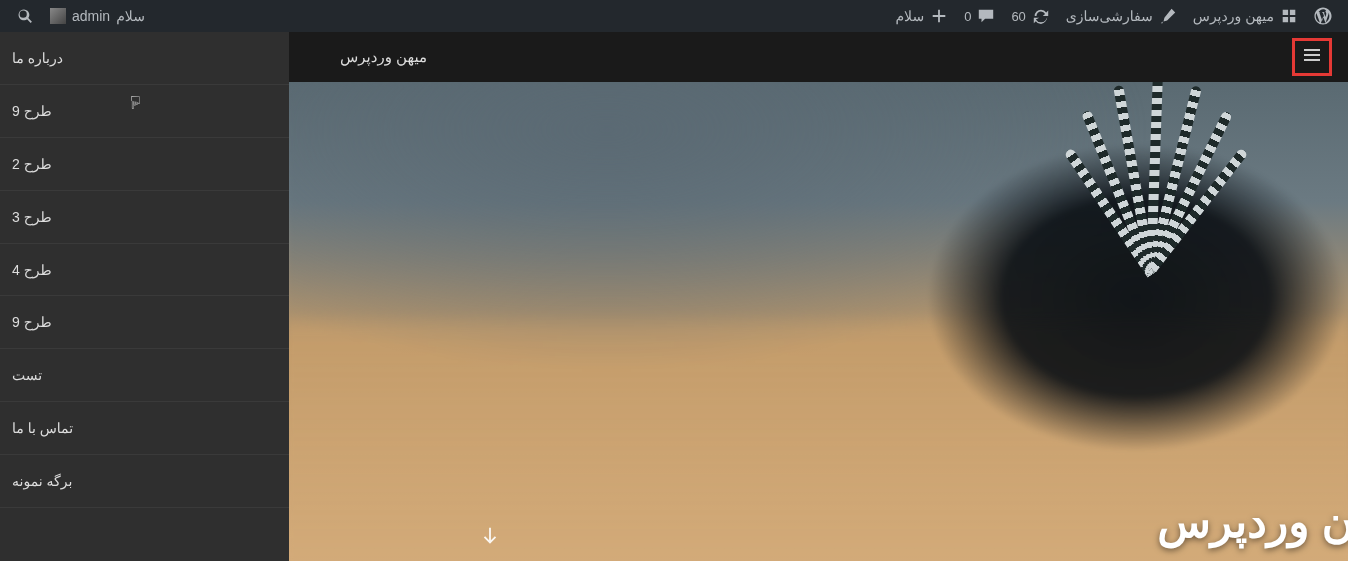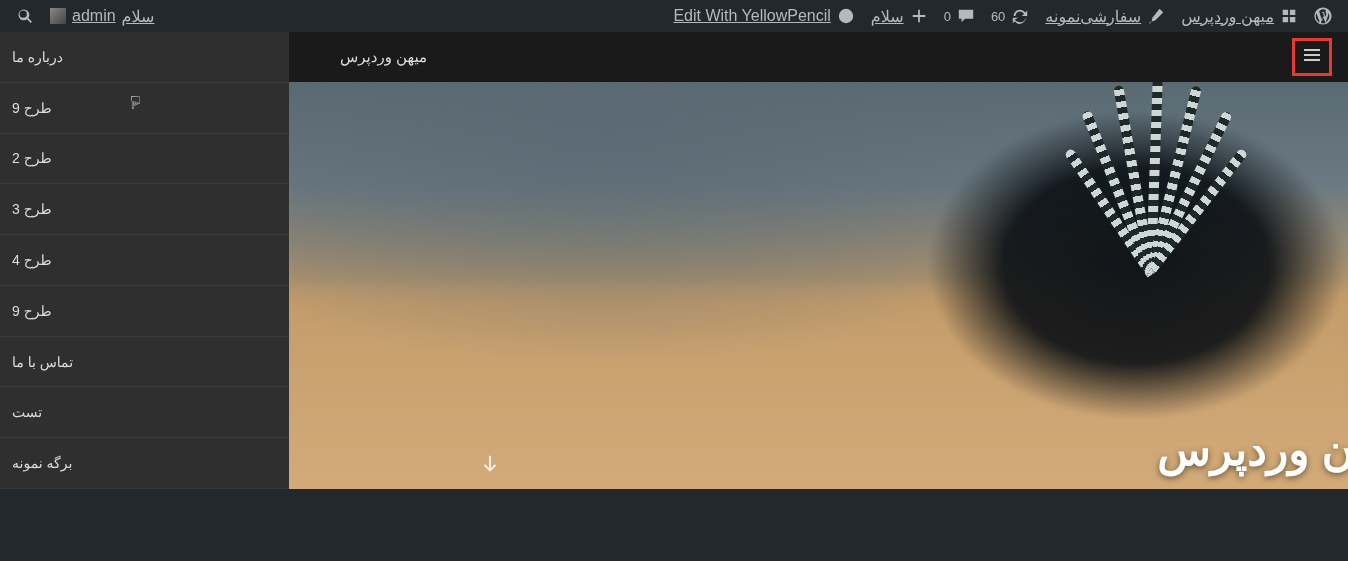--- a/index.html
+++ b/index.html
@@ -31,31 +31,31 @@
 .admin-bar-item {
   display: flex;
   align-items: center;
   gap: 6px;
   padding: 0 8px;
   height: 32px;
   cursor: pointer;
   color: #b4b9be;
 }
 .admin-bar-item .icon { display: inline-flex; align-items: center; }
-.admin-bar-item .label { font-size: 16px; text-decoration: underline; }
+.admin-bar-item .label { font-size: 14px; }
 .admin-bar svg { width: 18px; height: 18px; fill: #b4b9be; }
 .admin-bar .count { color: #b4b9be; font-size: 13px; }
 .avatar-box {
   width: 16px; height: 16px; background: linear-gradient(135deg,#888,#444); display:inline-block;
 }
 
 .main-area {
   display: flex;
   flex-direction: row-reverse;
-  height: 457px;
+  height: 529px;
 }
 
 .sidebar-menu {
   width: 289px;
   background: #2f2f2f;
   display: flex;
   flex-direction: column;
   position: relative;
 }
 .sidebar-item {
@@ -188,21 +188,21 @@
           </svg>
       </span>
       <span class="label">میهن وردپرس</span>
     </div>
     <div class="admin-bar-item">
       <span class="icon">
         <svg viewBox="0 0 20 20">
             <path d="M14 2l4 4-9 9-4 1 1-4 8-10zM4 16l-2 2 2 0 0-2z"></path>
           </svg>
       </span>
-      <span class="label">سفارشی‌نمونه</span>
+      <span class="label">سفارشی‌سازی</span>
     </div>
     <div class="admin-bar-item">
       <span class="icon">
         <svg viewBox="0 0 20 20">
             <path d="M10 3a7 7 0 00-7 7h2a5 5 0 015-5 5 5 0 014.5 2.8L12 10h6V4l-2.2 2.2A7 7 0 0010 3zm7 7a7 7 0 01-7 7 7 7 0 01-5.8-3.2L8 12H2v6l2.2-2.2A7 7 0 0010 19a9 9 0 007-9h-0z" fill-rule="evenodd"></path>
           </svg>
       </span>
       <span class="count">60</span>
     </div>
     <div class="admin-bar-item">
@@ -213,28 +213,20 @@
       </span>
       <span class="count">0</span>
     </div>
     <div class="admin-bar-item">
       <span class="icon">
         <svg viewBox="0 0 20 20">
             <path d="M9 3h2v6h6v2h-6v6H9v-6H3V9h6z"></path>
           </svg>
       </span>
       <span class="label">سلام</span>
-    </div>
-    <div class="admin-bar-item">
-      <span class="icon">
-        <svg viewBox="0 0 20 20">
-            <circle cx="10" cy="10" r="8"></circle>
-          </svg>
-      </span>
-      <span class="label" style="direction:ltr">Edit With YellowPencil</span>
     </div>
   </div>
   <div class="admin-bar-left" style="direction:rtl">
     <div class="admin-bar-item">
       <span class="label">سلام</span>
       <span class="label">admin</span>
       <span class="avatar-box"></span>
     </div>
     <div class="admin-bar-item">
       <span class="icon">
@@ -261,24 +253,24 @@
     <div class="sidebar-item">
         <span>طرح 3</span>
       </div>
     <div class="sidebar-item">
         <span>طرح 4</span>
       </div>
     <div class="sidebar-item">
         <span>طرح 9</span>
       </div>
     <div class="sidebar-item">
+        <span>تست</span>
+      </div>
+    <div class="sidebar-item">
         <span>تماس با ما</span>
-      </div>
-    <div class="sidebar-item">
-        <span>تست</span>
       </div>
     <div class="sidebar-item">
         <span>برگه نمونه</span>
       </div>
     <div class="cursor-hand">☟</div>
   </div>
 
   <div class="content-col">
     <div class="site-header">
       <div class="hamburger-box">

